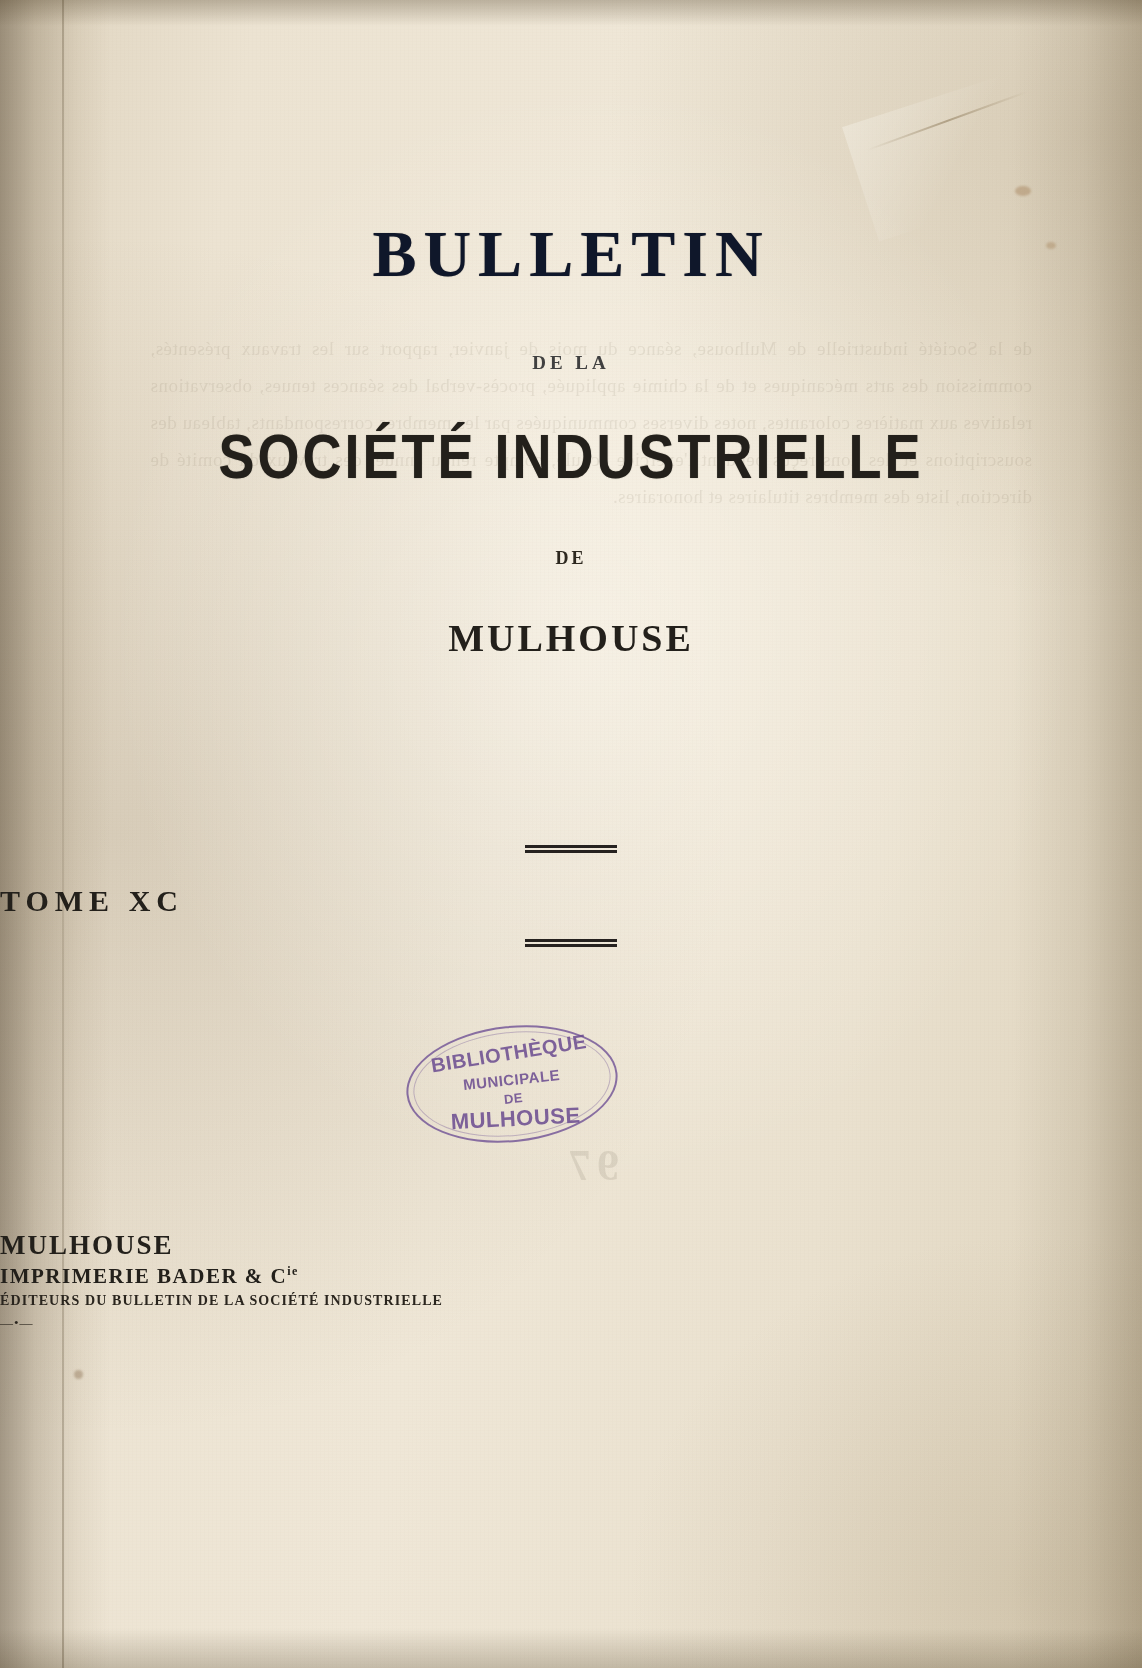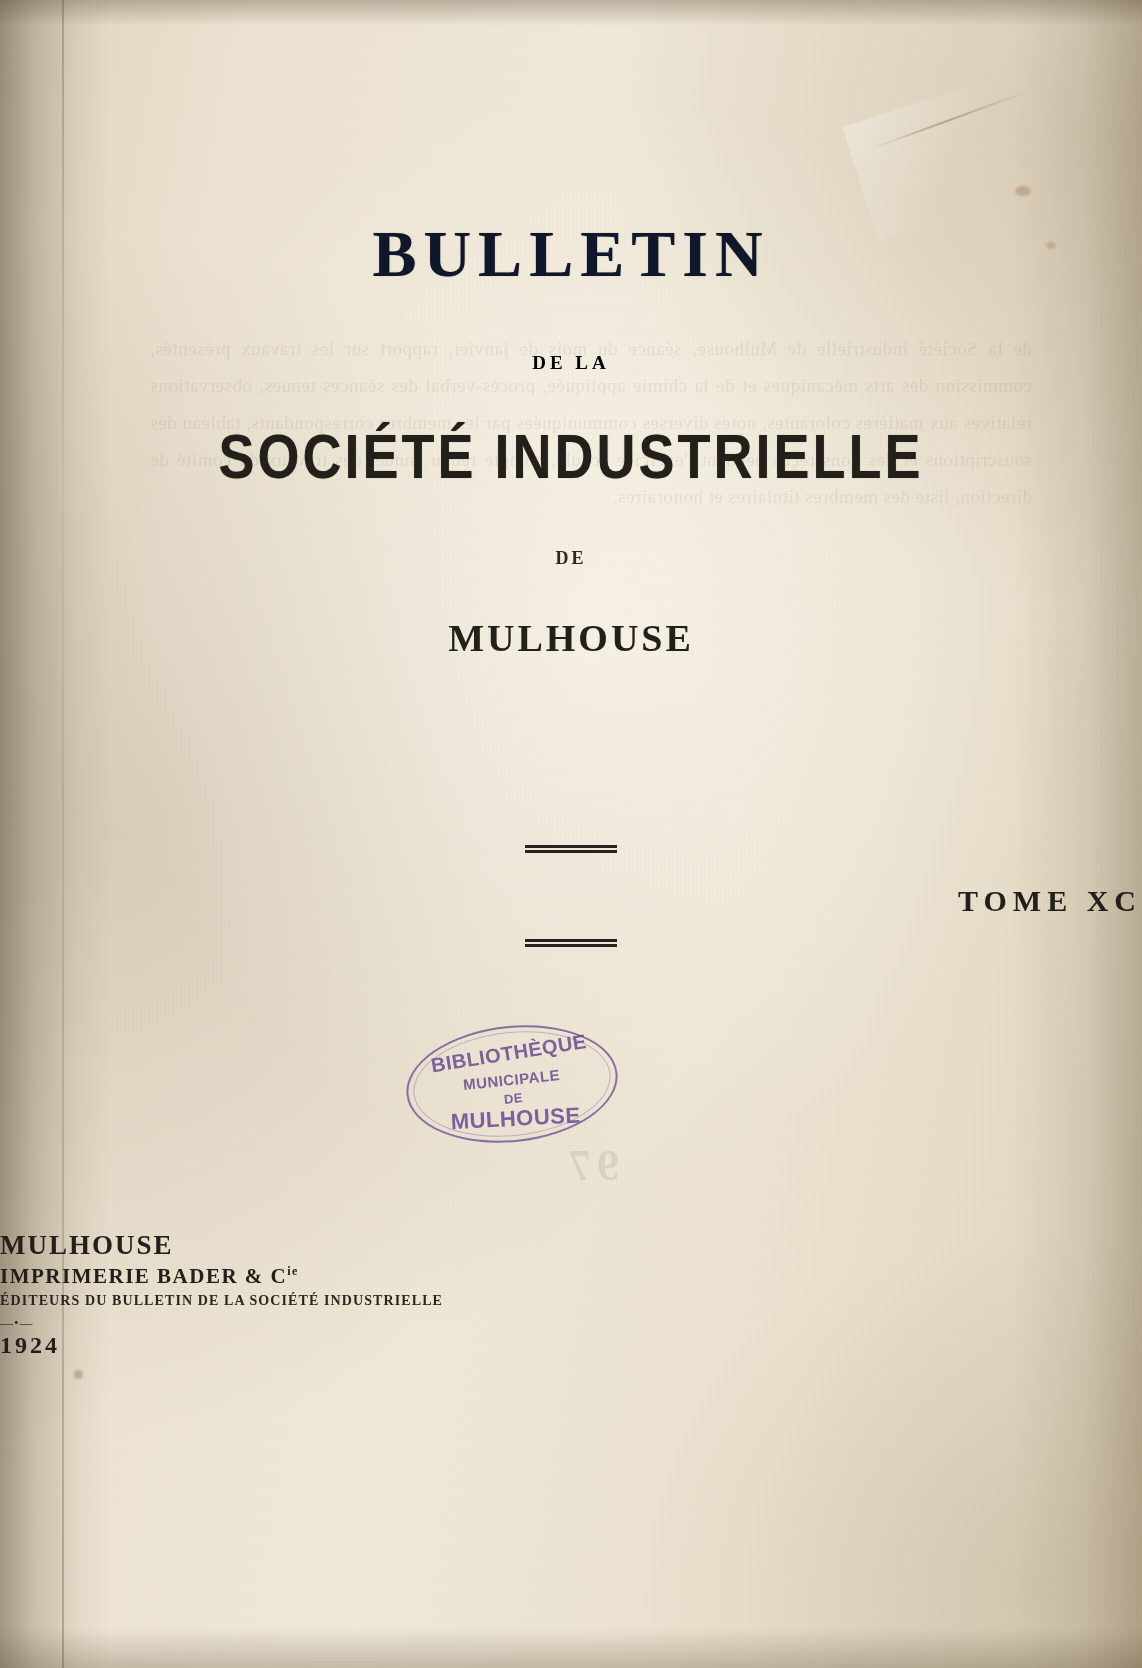--- a/index.html
+++ b/index.html
@@ -131,21 +131,21 @@
     color: #0f172a;
     text-shadow: 0 0 1px rgba(40,34,26,0.45);
   }
   .t-dela {
     position: absolute;
     top: 352px; left: 0; right: 0;
     font-family: "Liberation Serif", serif;
     font-weight: bold;
     font-size: 19px;
     letter-spacing: 4px;
-    color: #000000;
+    color: #404040;
   }
   .t-societe {
     position: absolute;
     top: 425px; left: 0; right: 0;
     font-family: "Liberation Sans", sans-serif;
     font-weight: bold;
     font-size: 54px;
     letter-spacing: 3px;
     color: #23201b;
     transform: scaleY(1.18);
@@ -183,21 +183,20 @@
   .rule-top { top: 845px; }
   .rule-bot { top: 939px; }
   .t-tome {
     position: absolute;
     top: 884px; left: 0; right: 0;
     font-family: "Liberation Serif", serif;
     font-weight: bold;
     font-size: 30px;
     letter-spacing: 6px;
     color: #23201b;
-    text-align: right;
   }
 
   
   .stamp {
     position: absolute;
     left: 406px;
     top: 1026px;
     width: 212px;
     height: 116px;
     transform: rotate(-6deg);
@@ -318,15 +317,14 @@
     <div class="s-line s1">BIBLIOTHÈQUE</div>
     <div class="s-line s2">MUNICIPALE</div>
     <div class="s-line s3">DE</div>
     <div class="s-line s4">MULHOUSE</div>
   </div>
 
   <div class="imp-city">MULHOUSE</div>
   <div class="imp-printer"><span>IMPRIMERIE BADER &amp; C</span><sup>ie</sup></div>
   <div class="imp-editors">ÉDITEURS DU BULLETIN DE LA SOCIÉTÉ INDUSTRIELLE</div>
   <div class="imp-orn">—•—</div>
-  <div class="imp-year">1924</div>
 
 </div>
 
 </body></html>

